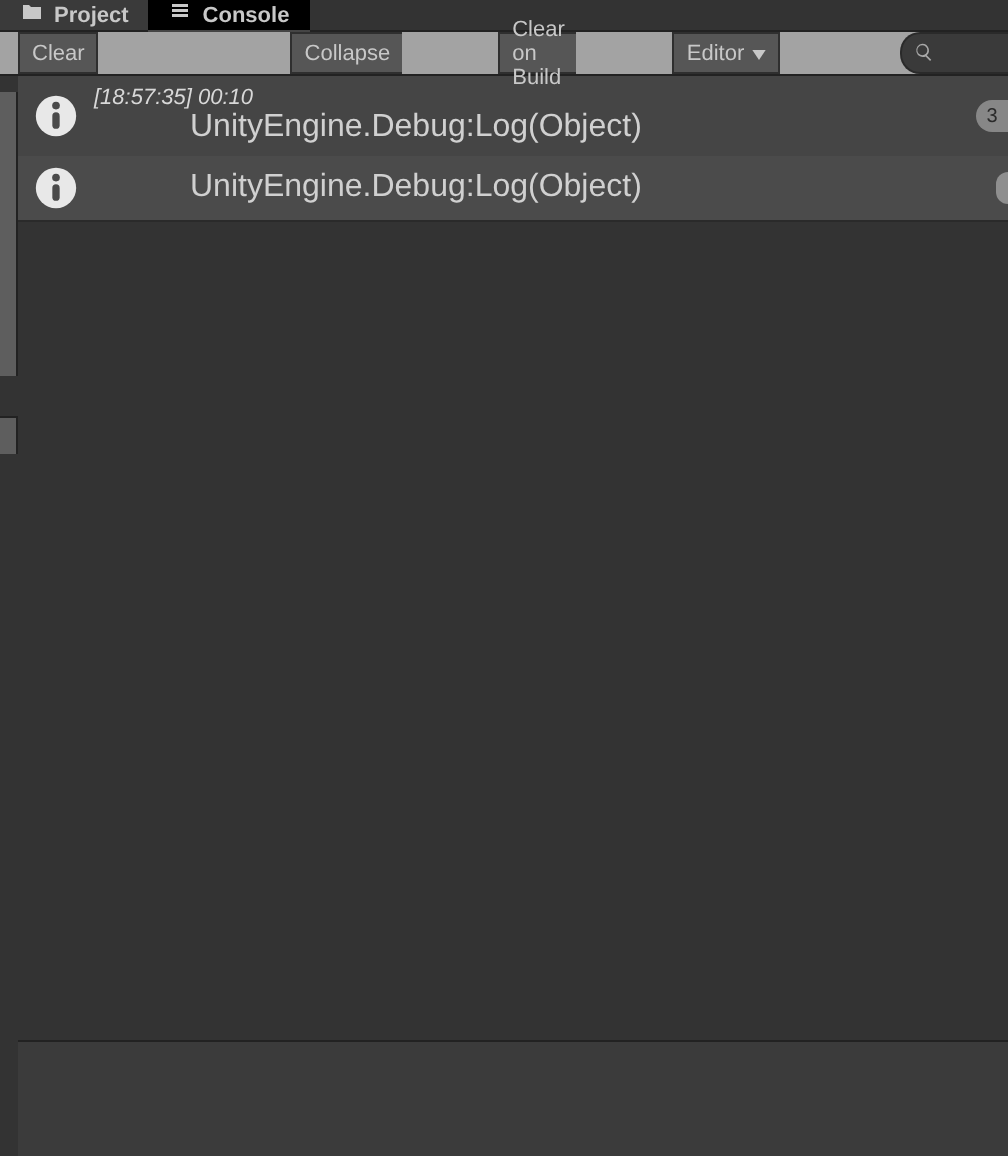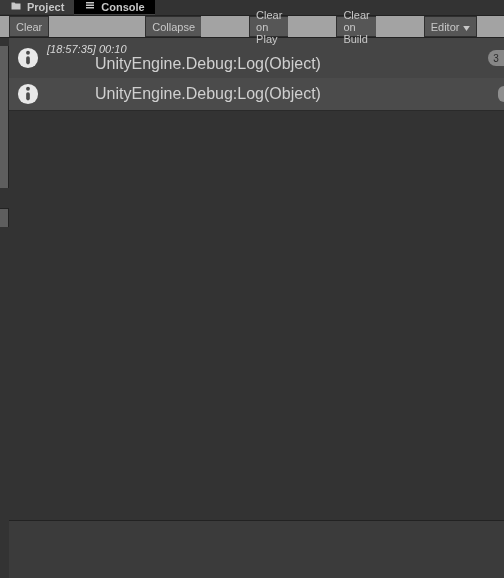--- a/index.html
+++ b/index.html
@@ -165,21 +165,20 @@
           </svg>
       </span>
       <span>Console</span>
     </div>
   </div>
 
   <div class="toolbar">
     <div class="tbtn first-group-end">Clear</div>
     <div class="tbtn-gap"></div>
     <div class="tbtn">Collapse</div>
-    <div class="tbtn">Clear on Play</div>
     <div class="tbtn">Clear on Build</div>
     <div class="tbtn" style="border-right-width:1px">
       <span>Editor</span>
       <span class="dropdown-caret">
         <svg width="7" height="5" viewBox="0 0 8 6">
             <path d="M0 0h8L4 6z" fill="#c8c8c8"></path>
           </svg>
       </span>
     </div>
 

